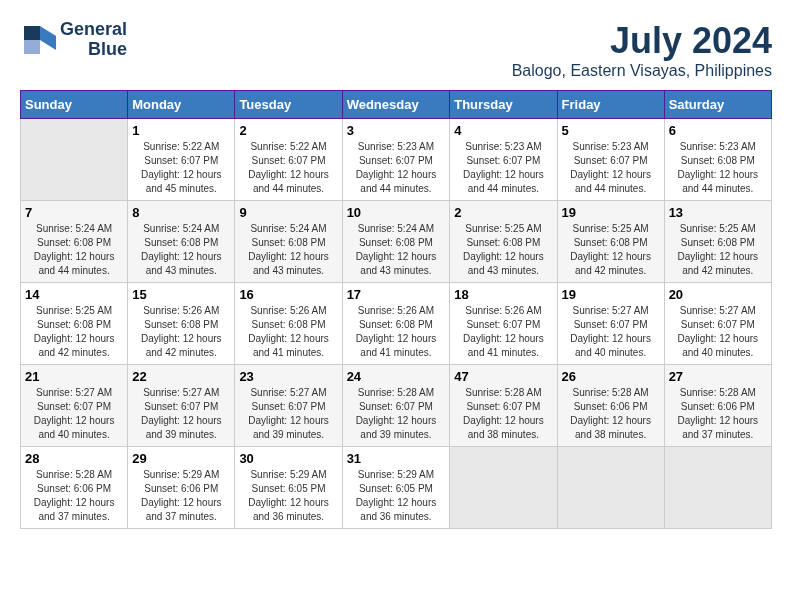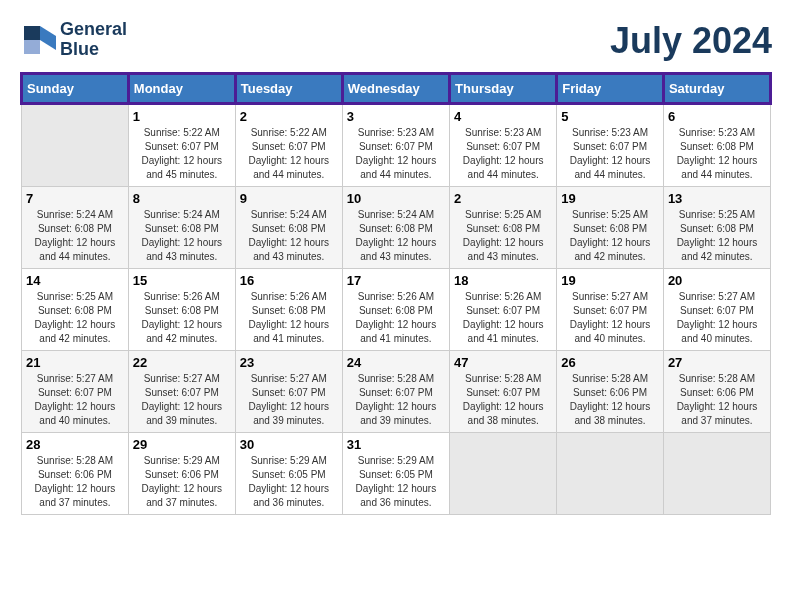--- a/index.html
+++ b/index.html
@@ -12,20 +12,21 @@
     }
     .header-area {
       display: flex;
       justify-content: space-between;
       align-items: flex-start;
       margin-bottom: 10px;
     }
     .logo {
       display: flex;
       align-items: center;
+      text-align: right;
     }
     .logo-text {
       font-size: 18px;
       font-weight: bold;
       color: #1a3a5c;
       line-height: 1.1;
     }
     .logo-icon {
       width: 36px;
       height: 36px;
@@ -50,21 +51,21 @@
       border-collapse: collapse;
       font-size: 11px;
     }
     thead tr th {
       background-color: #3a7abf;
       color: #fff;
       padding: 6px 4px;
       text-align: left;
       font-size: 13px;
       font-weight: bold;
-      border: 3px solid #4c1d95;
+      border: 1px solid #4c1d95;
     }
     tbody tr td {
       border: 1px solid #ccc;
       vertical-align: top;
       padding: 4px;
       height: 80px;
       width: 108px;
     }
     tbody tr:nth-child(even) td {
       background-color: #f5f5f5;
@@ -100,20 +101,21 @@
       <polygon points="20,4 20,18 4,18 4,4" fill="#1a3a5c"></polygon>
       <polygon points="4,18 20,18 20,32 4,32" fill="#2a5aaf" opacity="0.5"></polygon>
     </svg>
     <div class="logo-text">
       <span>General</span><br>
       <span>Blue</span>
     </div>
   </div>
   <div class="title-area">
     <div class="month-year">July 2024</div>
+    <div class="location">Balogo, Eastern Visayas, Philippines</div>
   </div>
 </div>
 
 <table>
   <thead>
     <tr>
     <th>Sunday</th>
         <th>Monday</th>
         <th>Tuesday</th>
         <th>Wednesday</th>

